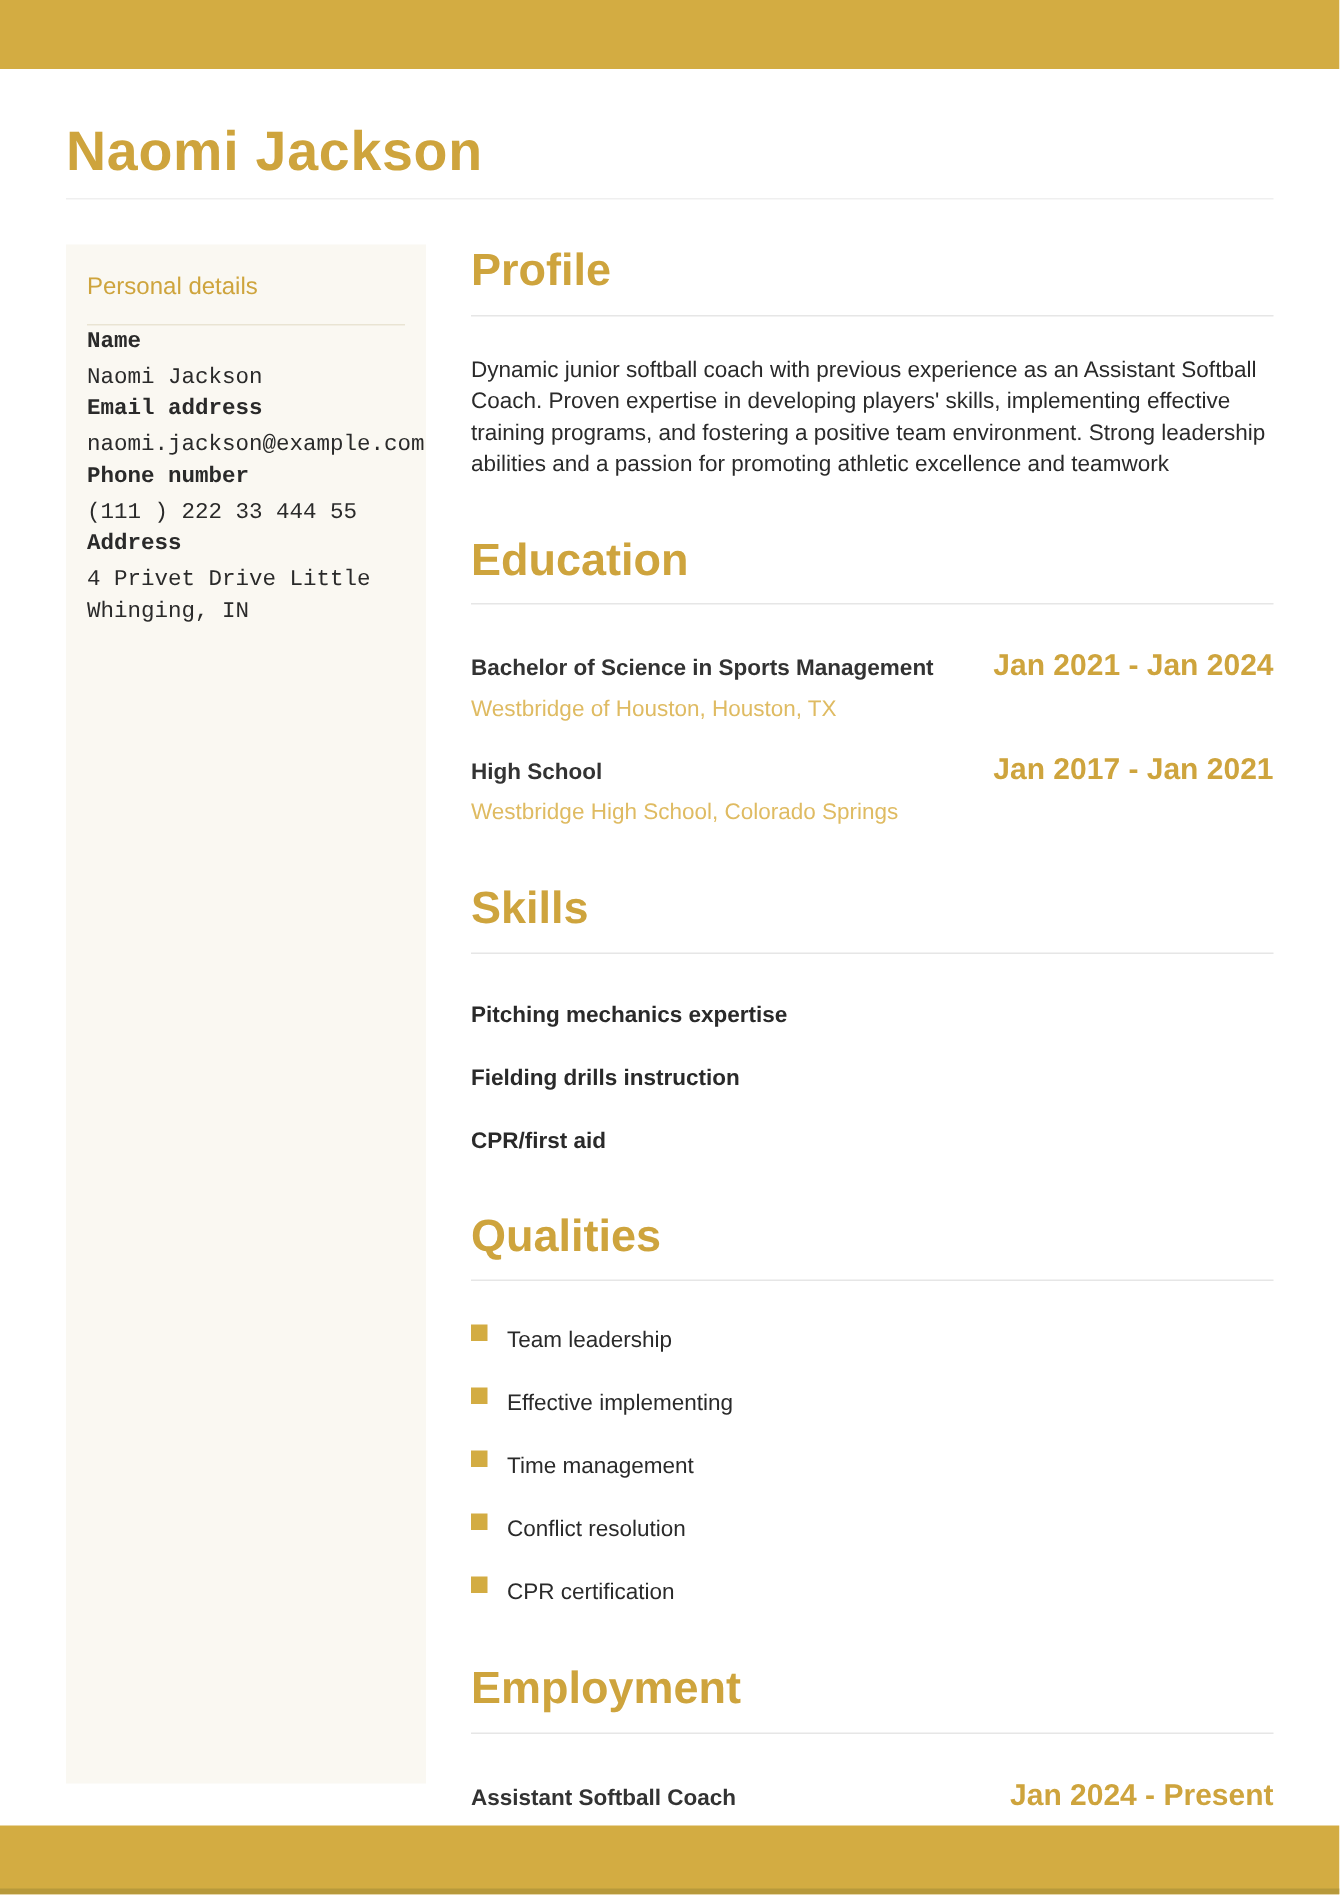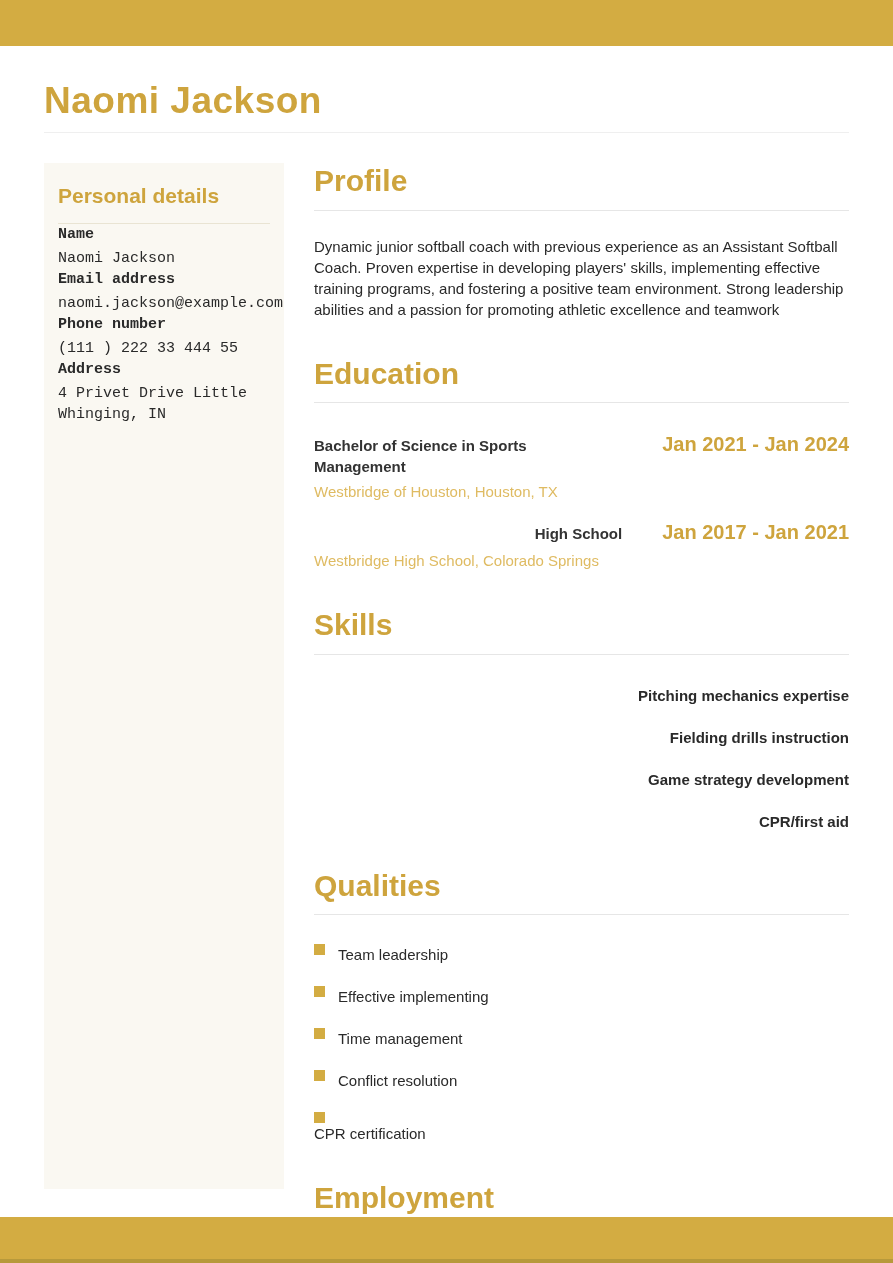--- a/index.html
+++ b/index.html
@@ -34,51 +34,51 @@
   .name-divider{border:none;border-top:1px solid #EFEFEF;margin:13px 0 0 0;}
   .content{display:flex;margin-top:30px;align-items:flex-start;}
   
   .sidebar{
     width:240px;flex:0 0 240px;height:1026px;
     background:var(--sidebar-bg);
     padding:18px 14px;
   }
   .sidebar-title{
     margin:0;color:var(--accent);
-    font-size:21px;font-weight:bold;
+    font-size:16px;font-weight:normal;
     padding-bottom:13px;border-bottom:1px solid var(--sidebar-rule);
   }
   .field{font-family:Liberation Mono, monospace;}
   .field-label{font-weight:bold;}
   .field-value{margin-top:3px;}
   
   .main{flex:1;margin-left:30px;min-width:0;}
   .section{margin-top:38px;}
   .section:first-child{margin-top:2px;}
   .section-title{
     margin:0;color:var(--accent);
     font-size:30px;font-weight:bold;line-height:1.05;
   }
   .section-rule{border:none;border-top:1px solid var(--rule);margin:13px 0 0 0;}
   .profile-text{margin:25px 0 0 0;}
   
   .entry{margin-top:27px;}
   .entry + .entry{margin-top:16px;}
-  .entry-row{display:flex;justify-content:flex-end;align-items:baseline;gap:28px;}
+  .entry-row{display:flex;justify-content:space-between;align-items:baseline;}
   .entry-title{font-weight:bold;font-size:15px;color:#333;}
   .entry-dates{font-weight:bold;font-size:20px;color:var(--accent);white-space:nowrap;margin-left:12px;}
   .entry-sub{color:var(--accent-light);margin-top:4px;}
   
-  .skills-list{margin-top:30px;text-align:right;}
+  .skills-list{margin-top:30px;}
   .skill-item{font-weight:bold;margin-bottom:21px;}
   .skill-item:last-child{margin-bottom:0;}
   
   .qualities-list{margin-top:29px;}
   .quality-item{display:flex;align-items:flex-start;margin-bottom:21px;}
-  .quality-item:last-child{margin-bottom:16px;flex-direction:column;}
+  .quality-item:last-child{margin-bottom:16px;}
   .bullet-square{
     width:11px;height:11px;flex:0 0 11px;
     background:var(--band);margin-right:13px;
   }
   
   .duty-list{margin:3px 0 0 0;padding-left:30px;}
   .duty-list li{margin-bottom:2px;}
 </style>
 </head>
 <body>
@@ -152,21 +152,20 @@
       <section class="section">
         <h2 class="section-title">Skills</h2>
         <hr class="section-rule">
         <div class="skills-list">
 
             <div class="skill-item">Pitching mechanics expertise</div>
 
 
             <div class="skill-item">Fielding drills instruction</div>
 
-            <div class="skill-item">Game strategy development</div>
 
             <div class="skill-item">CPR/first aid</div>
           </div>
       </section>
 
       <section class="section">
         <h2 class="section-title">Qualities</h2>
         <hr class="section-rule">
         <div class="qualities-list">
 

